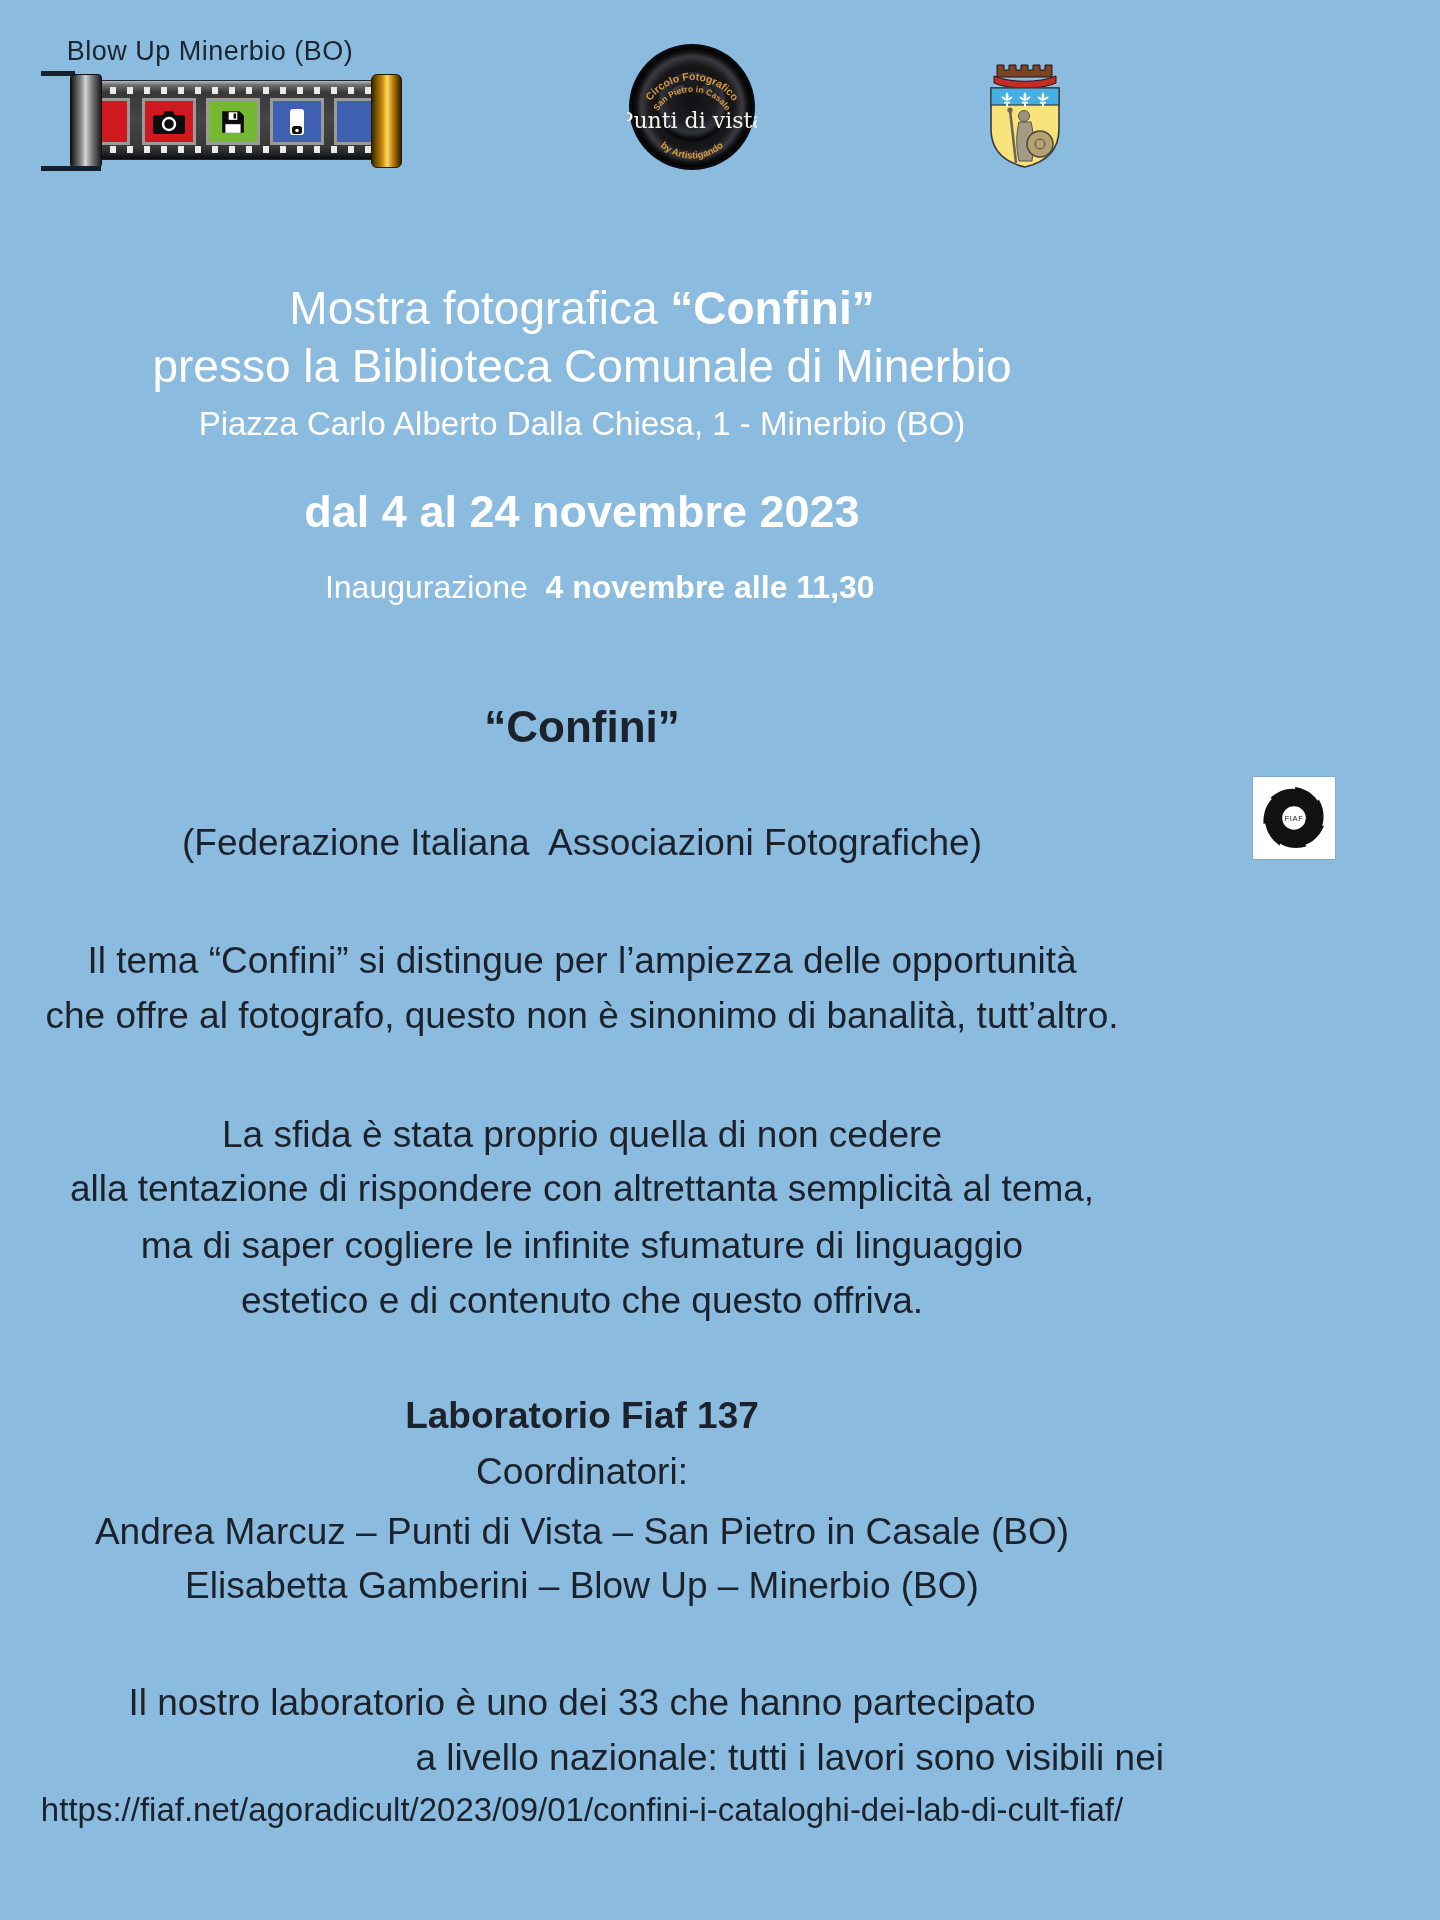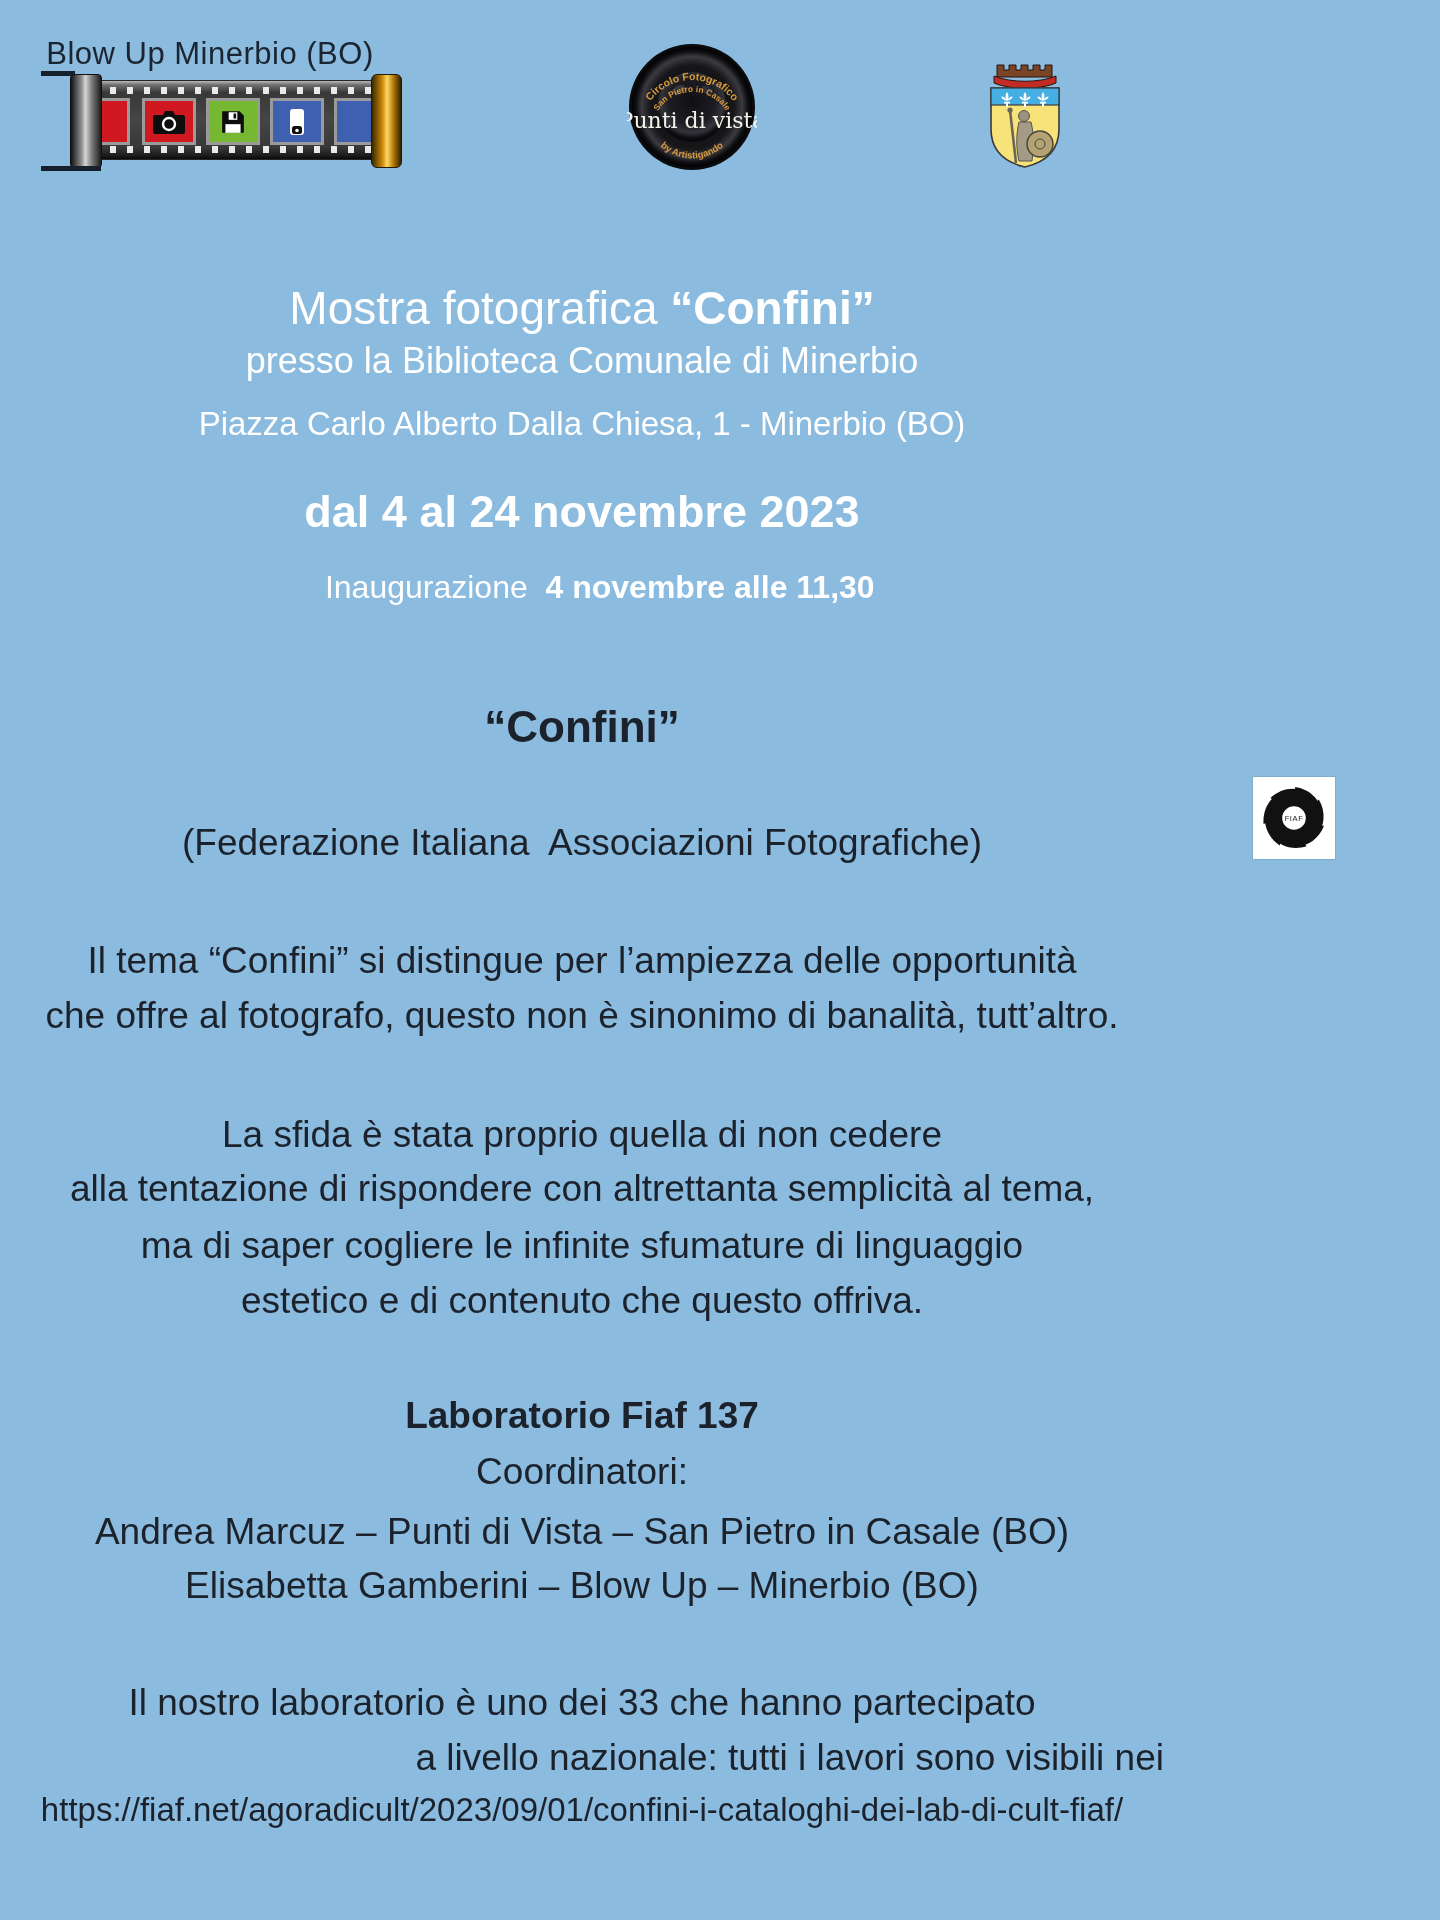--- a/index.html
+++ b/index.html
@@ -15,21 +15,21 @@
     text-align:center;line-height:1.15;
     color:#1C222C;
   }
   .white{color:#FFFFFF;}
   .b{font-weight:bold;}
   .pre{white-space:pre-wrap;}
 
   
   .blowup{position:absolute;left:45px;top:36px;width:330px;}
   .blowup-title{
-    text-align:center;font-size:31px;color:#1B2531;letter-spacing:0.5px;
+    text-align:center;font-size:27px;color:#1B2531;letter-spacing:0.5px;
   }
   .strip{
     position:absolute;left:30px;top:44px;width:320px;height:78px;
     background:linear-gradient(180deg,#b8b8b8 0,#6f6f6f 5%,#383838 15%,#464646 50%,#383838 85%,#1e1e1e 95%,#0a0a0a 100%);
     border:1px solid #20262e;
   }
   .sprockets{
     position:absolute;left:0;width:100%;height:7px;
     background:repeating-linear-gradient(90deg,#e9e9e9 0 6px,transparent 6px 17px);
   }
@@ -181,21 +181,21 @@
       <path d="M36 67 C 33 80 33 93 36 106 L 49 106 C 51 92 51 79 48 67 Z" fill="#A39B86" stroke="#55524A" stroke-width="1"></path>
       <circle cx="57" cy="89" r="13" fill="#B3A272" stroke="#4A463C" stroke-width="1.5"></circle>
       <circle cx="57" cy="89" r="5" fill="none" stroke="#4A463C" stroke-width="1"></circle>
     </g>
   </svg>
 
 
   <div class="line white" style="top:282px;font-size:46px;">
     <span>Mostra fotografica </span><span class="b">“Confini”</span>
   </div>
-  <div class="line white" style="top:340px;font-size:36px;text-align:center;">presso la Biblioteca Comunale di Minerbio</div>
+  <div class="line white" style="top:340px;font-size:46px;text-align:center;">presso la Biblioteca Comunale di Minerbio</div>
   <div class="line white" style="top:405px;font-size:33px;">Piazza Carlo Alberto Dalla Chiesa, 1 - Minerbio (BO)</div>
 
   <div class="line white b" style="top:486px;font-size:45px;">dal 4 al 24 novembre 2023</div>
   <div class="line white pre" style="top:532px;font-size:32px;">
     <span>Inaugurazione  </span><span class="b">4 novembre alle 11,30</span>
   </div>
 
   <div class="line b" style="top:702px;font-size:44px;">“Confini”</div>
   <div class="line pre" style="top:822px;font-size:37px;">(Federazione Italiana  Associazioni Fotografiche)</div>
 

